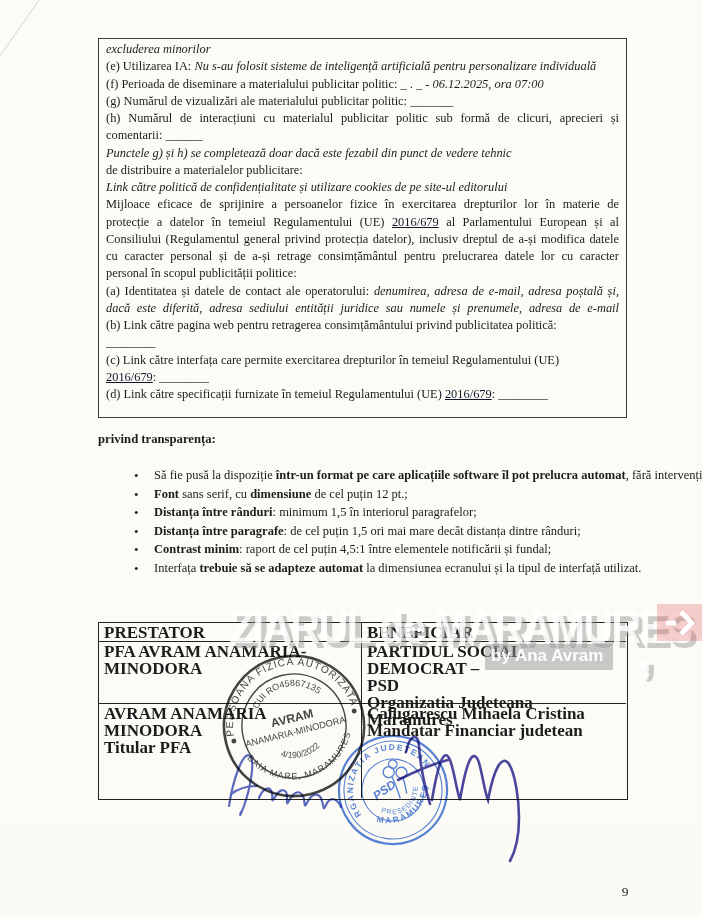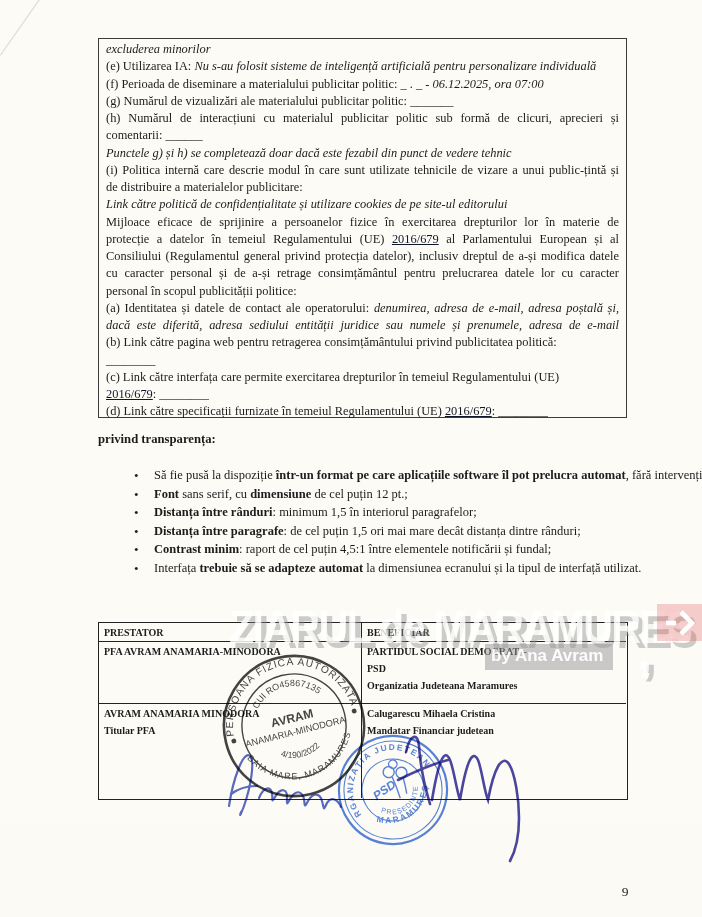--- a/index.html
+++ b/index.html
@@ -32,21 +32,21 @@
     list-style:none;font-size:12.5px;line-height:17.6px;}
   .bullets li{position:relative;padding-left:78px;text-indent:-22px;
     text-align:justify;margin-bottom:1px;}
   .bullets li:before{content:"•";position:absolute;left:36px;top:0;
     text-indent:0;font-size:13px;}
 
   
   .sig-table{position:absolute;left:98px;top:622px;width:530px;height:178px;
     border:1.5px solid #222;box-sizing:border-box;display:grid;
     grid-template-columns:263px 264px;grid-template-rows:19px 62px 94px;
-    font-weight:700;font-size:10px;line-height:17px;}
+    font-weight:700;font-size:17px;line-height:17px;}
   .cell{border-right:1px solid #222;border-bottom:1px solid #222;
     padding:1px 4px 0 5px;box-sizing:border-box;overflow:visible;}
   .cell.last-col{border-right:none;}
   .cell.last-row{border-bottom:none;}
 
   
   .overlay{position:absolute;pointer-events:none;}
   .stamp-black{left:218px;top:650px;width:152px;height:152px;
     transform:rotate(-14deg);opacity:.88;mix-blend-mode:multiply;}
   .stamp-blue{left:334px;top:731px;width:118px;height:118px;
@@ -87,21 +87,20 @@
   <div class="scan-line"></div>
 
   <div class="textbox">
       <div class="line"><span class="it">excluderea minorilor</span></div>
       <div class="line"><span class="n">(e) Utilizarea IA: </span><span class="it">Nu s-au folosit sisteme de inteligență artificială pentru personalizare individuală</span></div>
       <div class="line"><span class="n">(f) Perioada de diseminare a materialului publicitar politic: _ . _ </span><span class="it">- 06.12.2025, ora 07:00</span></div>
       <div class="line"><span class="n">(g) Numărul de vizualizări ale materialului publicitar politic: _______</span></div>
       <div class="line j"><span class="n">(h) Numărul de interacțiuni cu materialul publicitar politic sub formă de clicuri, aprecieri și</span></div>
       <div class="line"><span class="n">comentarii: ______</span></div>
       <div class="line"><span class="it">Punctele g) și h) se completează doar dacă este fezabil din punct de vedere tehnic</span></div>
-      <div class="line j"><span class="n">(i) Politica internă care descrie modul în care sunt utilizate tehnicile de vizare a unui public-țintă și</span></div>
       <div class="line"><span class="n">de distribuire a materialelor publicitare:</span></div>
       <div class="line"><span class="it">Link către politică de confidențialitate și utilizare cookies de pe site-ul editorului</span></div>
       <div class="line j"><span class="n">Mijloace eficace de sprijinire a persoanelor fizice în exercitarea drepturilor lor în materie de</span></div>
       <div class="line j"><span class="n">protecție a datelor în temeiul Regulamentului (UE) </span><span class="link">2016/679</span><span class="n"> al Parlamentului European și al</span></div>
       <div class="line j"><span class="n">Consiliului (Regulamentul general privind protecția datelor), inclusiv dreptul de a-și modifica datele</span></div>
       <div class="line j"><span class="n">cu caracter personal și de a-și retrage consimțământul pentru prelucrarea datele lor cu caracter</span></div>
       <div class="line"><span class="n">personal în scopul publicității politice:</span></div>
       <div class="line j"><span class="n">(a) Identitatea și datele de contact ale operatorului: </span><span class="it">denumirea, adresa de e-mail, adresa poștală și,</span></div>
       <div class="line j"><span class="it">dacă este diferită, adresa sediului entității juridice sau  numele și prenumele, adresa de e-mail</span></div>
       <div class="line"><span class="n">(b) Link către pagina web pentru retragerea consimțământului privind publicitatea politică:</span></div>

